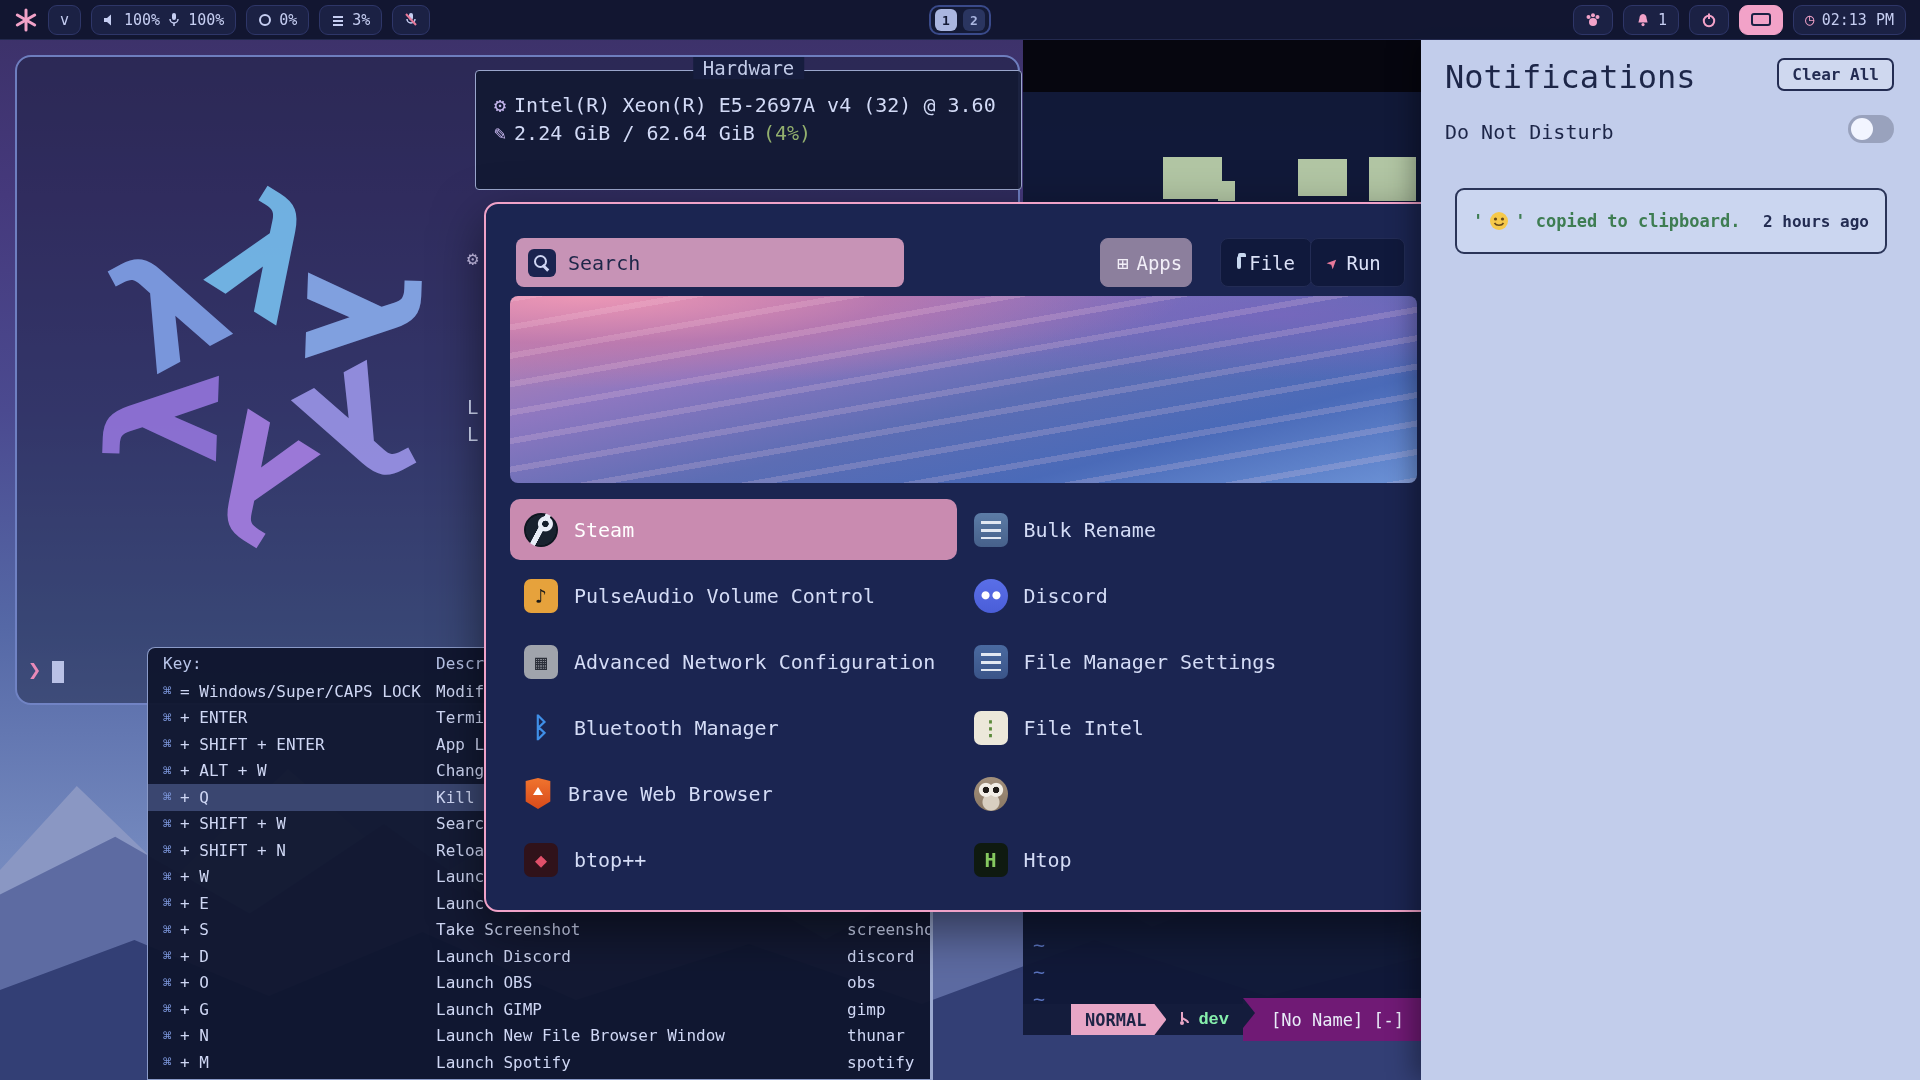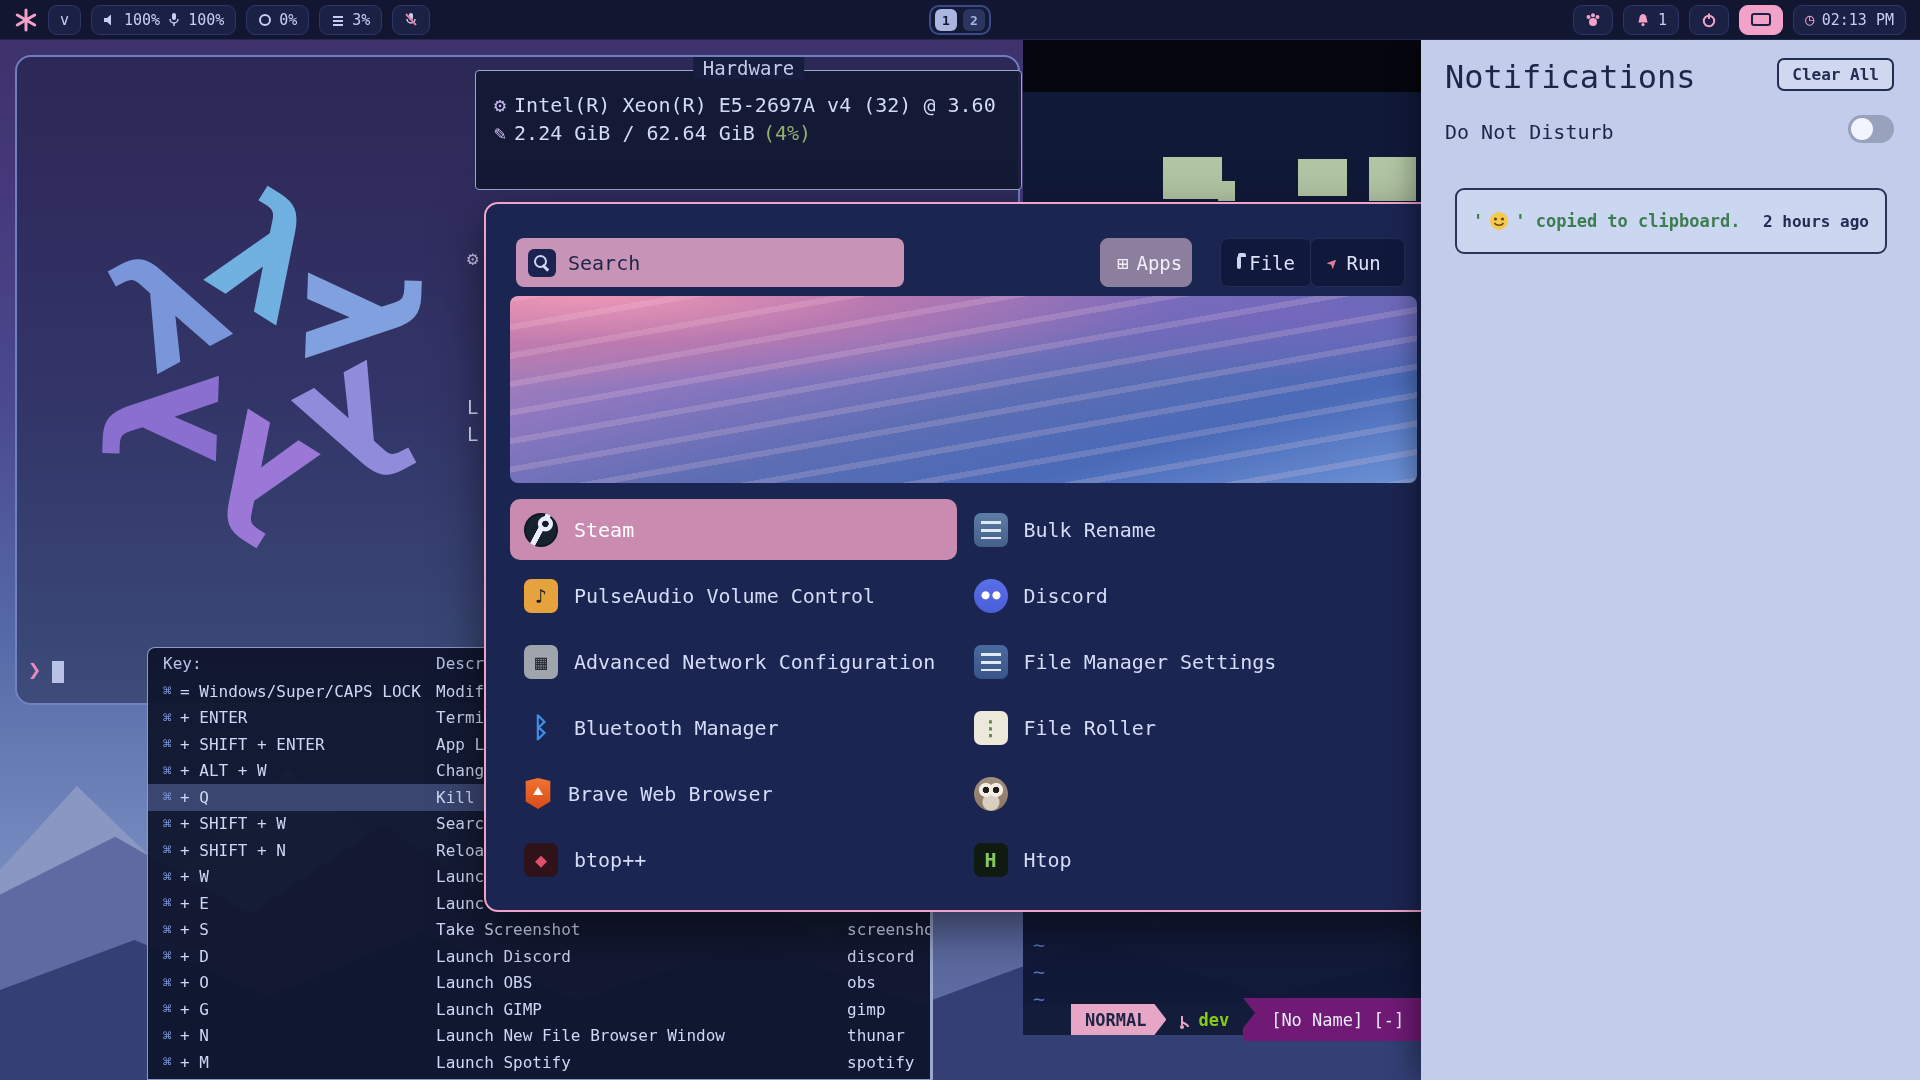--- a/index.html
+++ b/index.html
@@ -50,21 +50,21 @@
   
   #vimwin { position:absolute; left:1023px; top:40px; width:400px; height:995px; z-index:4;
     background:rgba(16,24,54,0.96); }
   #vimwin .titlebar { position:absolute; left:0; top:0; width:100%; height:52px; background:#06060f; }
   #vimwin .block { position:absolute; background:#b2c6a4; }
   #vimwin .tilde { position:absolute; left:10px; color:#5a74c0; font-size:20px; }
   .statusline { position:absolute; left:0; top:964px; width:100%; height:31px; background:#141c3c;
     display:flex; align-items:center; font-size:17px;padding-left:48px; }
   .sl-mode { background:#e8a6c6; color:#1d2446; font-weight:bold; padding:0 20px 0 14px; height:31px; display:flex; align-items:center;
     clip-path:polygon(0 0, calc(100% - 12px) 0, 100% 50%, calc(100% - 12px) 100%, 0 100%); }
-  .sl-branch { display:flex; align-items:flex-end; gap:6px; padding:0 14px 0 12px; color:#84cc16; font-weight:bold; }
+  .sl-branch { display:flex; align-items:flex-start; gap:6px; padding:0 14px 0 12px; color:#86efac; font-weight:bold;font-family:Liberation Mono, monospace; }
   .sl-file { position:relative; flex:1; background:#701a75; color:#e8ecf8; height:43px; display:flex; align-items:center; padding-left:28px; }
   .sl-file::before { content:""; position:absolute; left:0; top:0; border-top:15.5px solid transparent; border-bottom:15.5px solid transparent; border-left:12px solid #141c3c; }
 
   
   #keybinds { position:absolute; left:147px; top:647px; width:786px; height:433px; z-index:5;
     background:rgba(15,21,45,0.95); border:1px solid #8a9ac8; border-right:3px solid #9aa8d0; border-radius:8px 8px 0 0;
     color:#cfd7f4; font-size:16px; overflow:hidden; }
   .kb-head { display:flex; height:30px; align-items:center; padding-left:15px; color:#b8c4e8; }
   .kb-row { display:flex; height:26.5px; align-items:center; padding-left:15px; white-space:nowrap; }
   .kb-row.hl { background:#3a4670; }
@@ -406,21 +406,21 @@
         <div class="app-row">
             <span class="aico i-discord"></span>
             <span>Discord</span>
           </div>
         <div class="app-row">
             <span class="aico i-fms"></span>
             <span>File Manager Settings</span>
           </div>
         <div class="app-row">
             <span class="aico i-roller">⋮</span>
-            <span>File Roller</span>
+            <span>File Intel</span>
           </div>
         <div class="app-row">
             <span class="aico i-gimp"></span>
           </div>
         <div class="app-row">
             <span class="aico i-htop">H</span>
             <span>Htop</span>
           </div>
       </div>
     </div>

